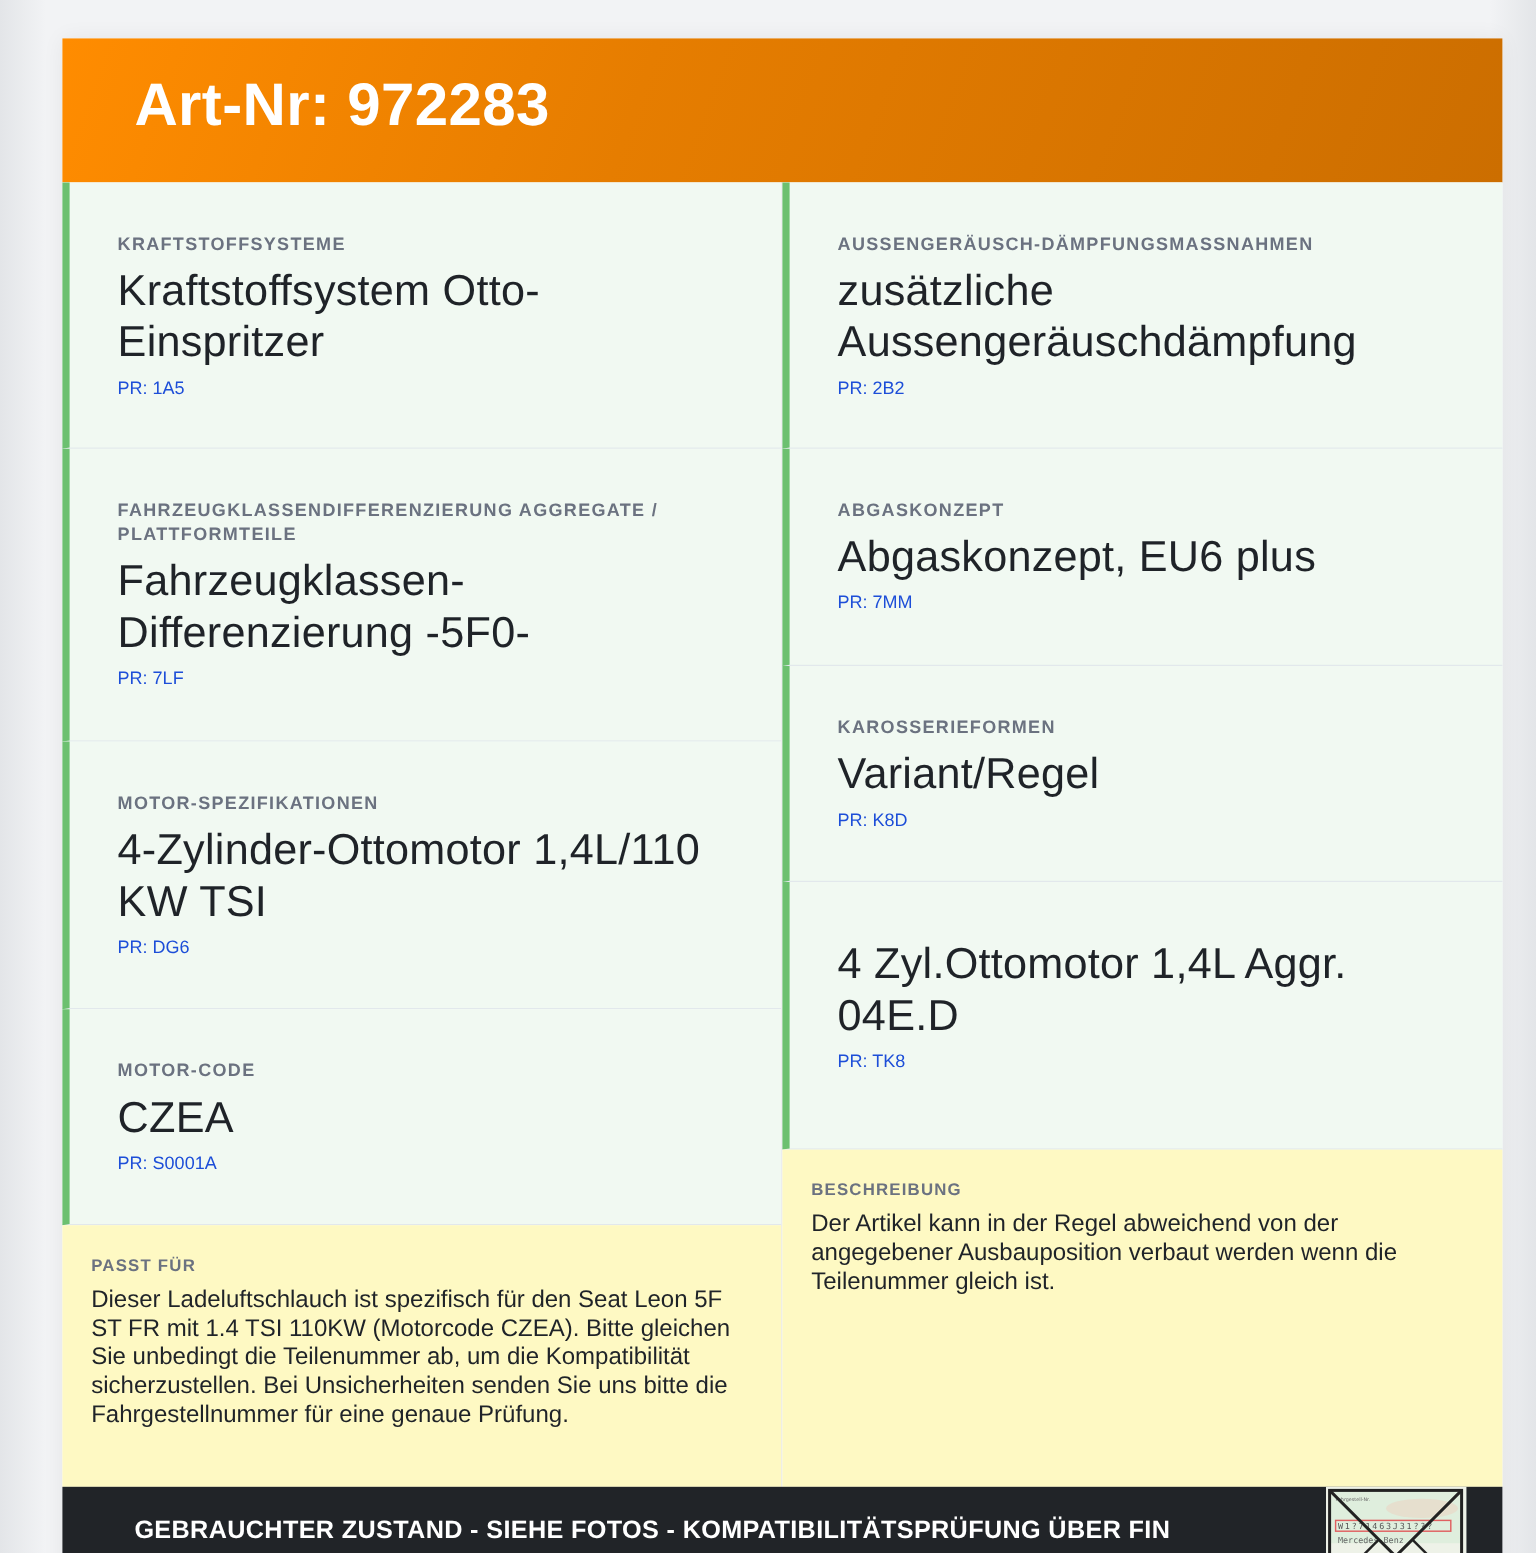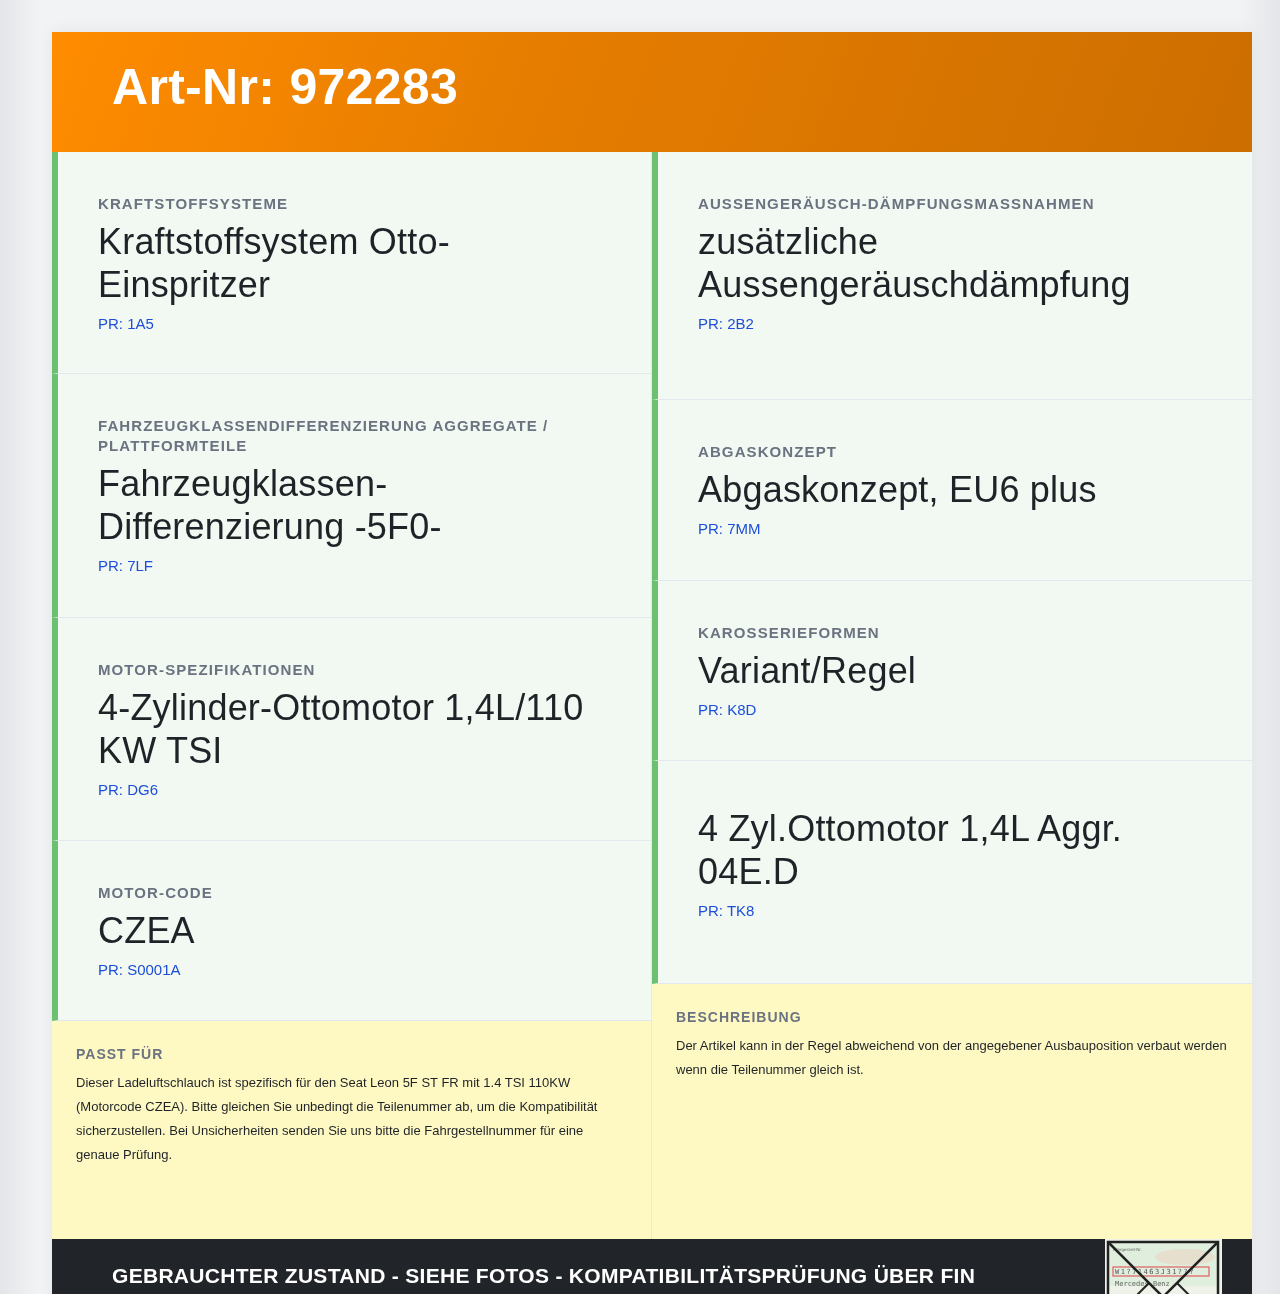--- a/index.html
+++ b/index.html
@@ -47,21 +47,21 @@
     font-size: 15px; color: #1d4ed8; line-height: 20px; margin-top: 8px;
   }
   .info {
     padding: 24px 24px 0 24px; background: #fef9c3; flex: 1;
   }
   .info .label {
     font-size: 14px; font-weight: 700; letter-spacing: 1px; color: #6b7280;
     text-transform: uppercase; line-height: 18px;
   }
   .info .text {
-    font-size: 13px; line-height: 24px; color: #1f2328; margin-top: 8px;
+    font-size: 20px; line-height: 24px; color: #1f2328; margin-top: 8px;
   }
   .footer {
     position: absolute; left: 0; top: 1207px; width: 1200px; height: 73px;
     background: #212428;
     display: flex; align-items: center; padding-left: 60px;
   }
   .footer .footer-text {
     color: #ffffff; font-size: 21px; font-weight: 700; letter-spacing: 0.3px;
   }
   .vin-image {
@@ -99,21 +99,21 @@
         <div class="value">CZEA</div>
         <div class="pr">PR: S0001A</div>
       </div>
       <div class="info">
         <div class="label">PASST FÜR</div>
         <div class="text">Dieser Ladeluftschlauch ist spezifisch für den Seat Leon 5F ST FR mit 1.4 TSI 110KW (Motorcode CZEA). Bitte gleichen Sie unbedingt die Teilenummer ab, um die Kompatibilität sicherzustellen. Bei Unsicherheiten senden Sie uns bitte die Fahrgestellnummer für eine genaue Prüfung.</div>
       </div>
     </div>
 
     <div class="col right">
-      <div class="card" style="height:248px">
+      <div class="card" style="height:222px">
         <div class="label">AUSSENGERÄUSCH-DÄMPFUNGSMASSNAHMEN</div>
         <div class="value">zusätzliche Aussengeräuschdämpfung</div>
         <div class="pr">PR: 2B2</div>
       </div>
       <div class="card" style="height:181px">
         <div class="label">ABGASKONZEPT</div>
         <div class="value">Abgaskonzept, EU6 plus</div>
         <div class="pr">PR: 7MM</div>
       </div>
       <div class="card" style="height:180px">

